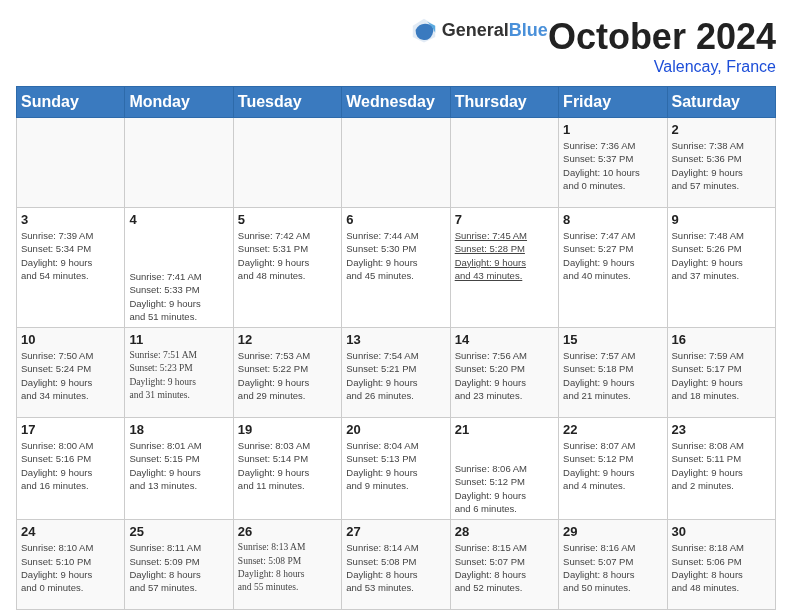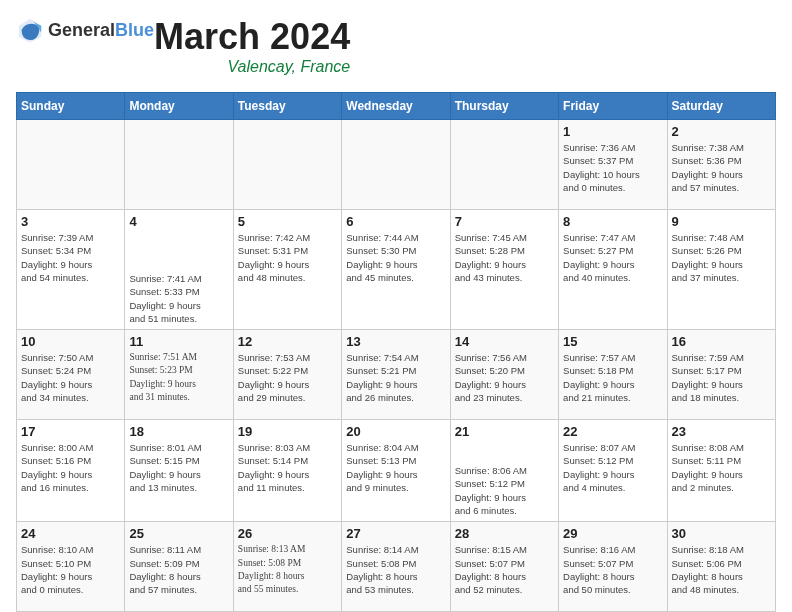--- a/index.html
+++ b/index.html
@@ -5,23 +5,23 @@
     * { margin: 0; padding: 0; box-sizing: border-box; }
     body {
       font-family: Arial, sans-serif;
       background: #fff;
       width: 792px;
       min-height: 612px;
       padding: 16px;
     }
     .header-area {
       display: flex;
-      justify-content: flex-start;
+      justify-content: flex-end;
       align-items: flex-start;
-      margin-bottom: 16px;
+      margin-bottom: 10px;
     }
     .logo {
       display: flex;
       align-items: center;
       gap: 4px;
     }
     .logo-text-general {
       font-size: 18px;
       font-weight: bold;
       color: #333;
@@ -38,32 +38,31 @@
     .title-area {
       text-align: right;
     }
     .month-title {
       font-size: 36px;
       font-weight: bold;
       color: #222;
     }
     .location-title {
       font-size: 16px;
-      color: #15803d;
-      font-style: italic;
+      color: #1d4ed8;
     }
     table {
       width: 100%;
       border-collapse: collapse;
       table-layout: fixed;
     }
     thead tr th {
       background-color: #3a7abf;
       color: #fff;
-      font-size: 12px;
+      font-size: 16px;
       font-weight: bold;
       padding: 6px 4px;
       text-align: left;
       border: 1px solid #2d6aaa;
     }
     tbody tr td {
       border: 1px solid #ccc;
       vertical-align: top;
       padding: 4px;
       font-size: 10px;
@@ -103,21 +102,21 @@
       <path d="M8 20 Q14 8 28 12 Q36 15 32 26 Q28 36 18 34 Q8 32 8 20Z" fill="#3a7abf"></path>
       <path d="M24 8 L36 14 L36 24 Q30 12 24 8Z" fill="#5aaae0"></path>
     </svg>
     <div>
       <div>
         <span class="logo-text-general">General</span><span class="logo-text-blue">Blue</span>
       </div>
     </div>
   </div>
   <div class="title-area">
-    <div class="month-title">March 2024</div>
+    <div class="month-title">October 2024</div>
     <div class="location-title">Valencay, France</div>
   </div>
 </div>
 
 <table>
   <thead>
     <tr id="header-row">
     <th>Sunday</th>
         <th>Monday</th>
         <th>Tuesday</th>
@@ -173,21 +172,21 @@
         </td>
         <td>
           <span class="day-number">6</span>
           <div class="day-info" style="white-space: pre-line;">Sunrise: 7:44 AM
 Sunset: 5:30 PM
 Daylight: 9 hours
 and 45 minutes.</div>
         </td>
         <td>
           <span class="day-number">7</span>
-          <div class="day-info" style="white-space: pre-line;">Sunrise: 7:45 AM
+          <div class="day-info" style="white-space: pre-line; text-decoration: underline;">Sunrise: 7:45 AM
 Sunset: 5:28 PM
 Daylight: 9 hours
 and 43 minutes.</div>
         </td>
         <td>
           <span class="day-number">8</span>
           <div class="day-info" style="white-space: pre-line;">Sunrise: 7:47 AM
 Sunset: 5:27 PM
 Daylight: 9 hours
 and 40 minutes.</div>

